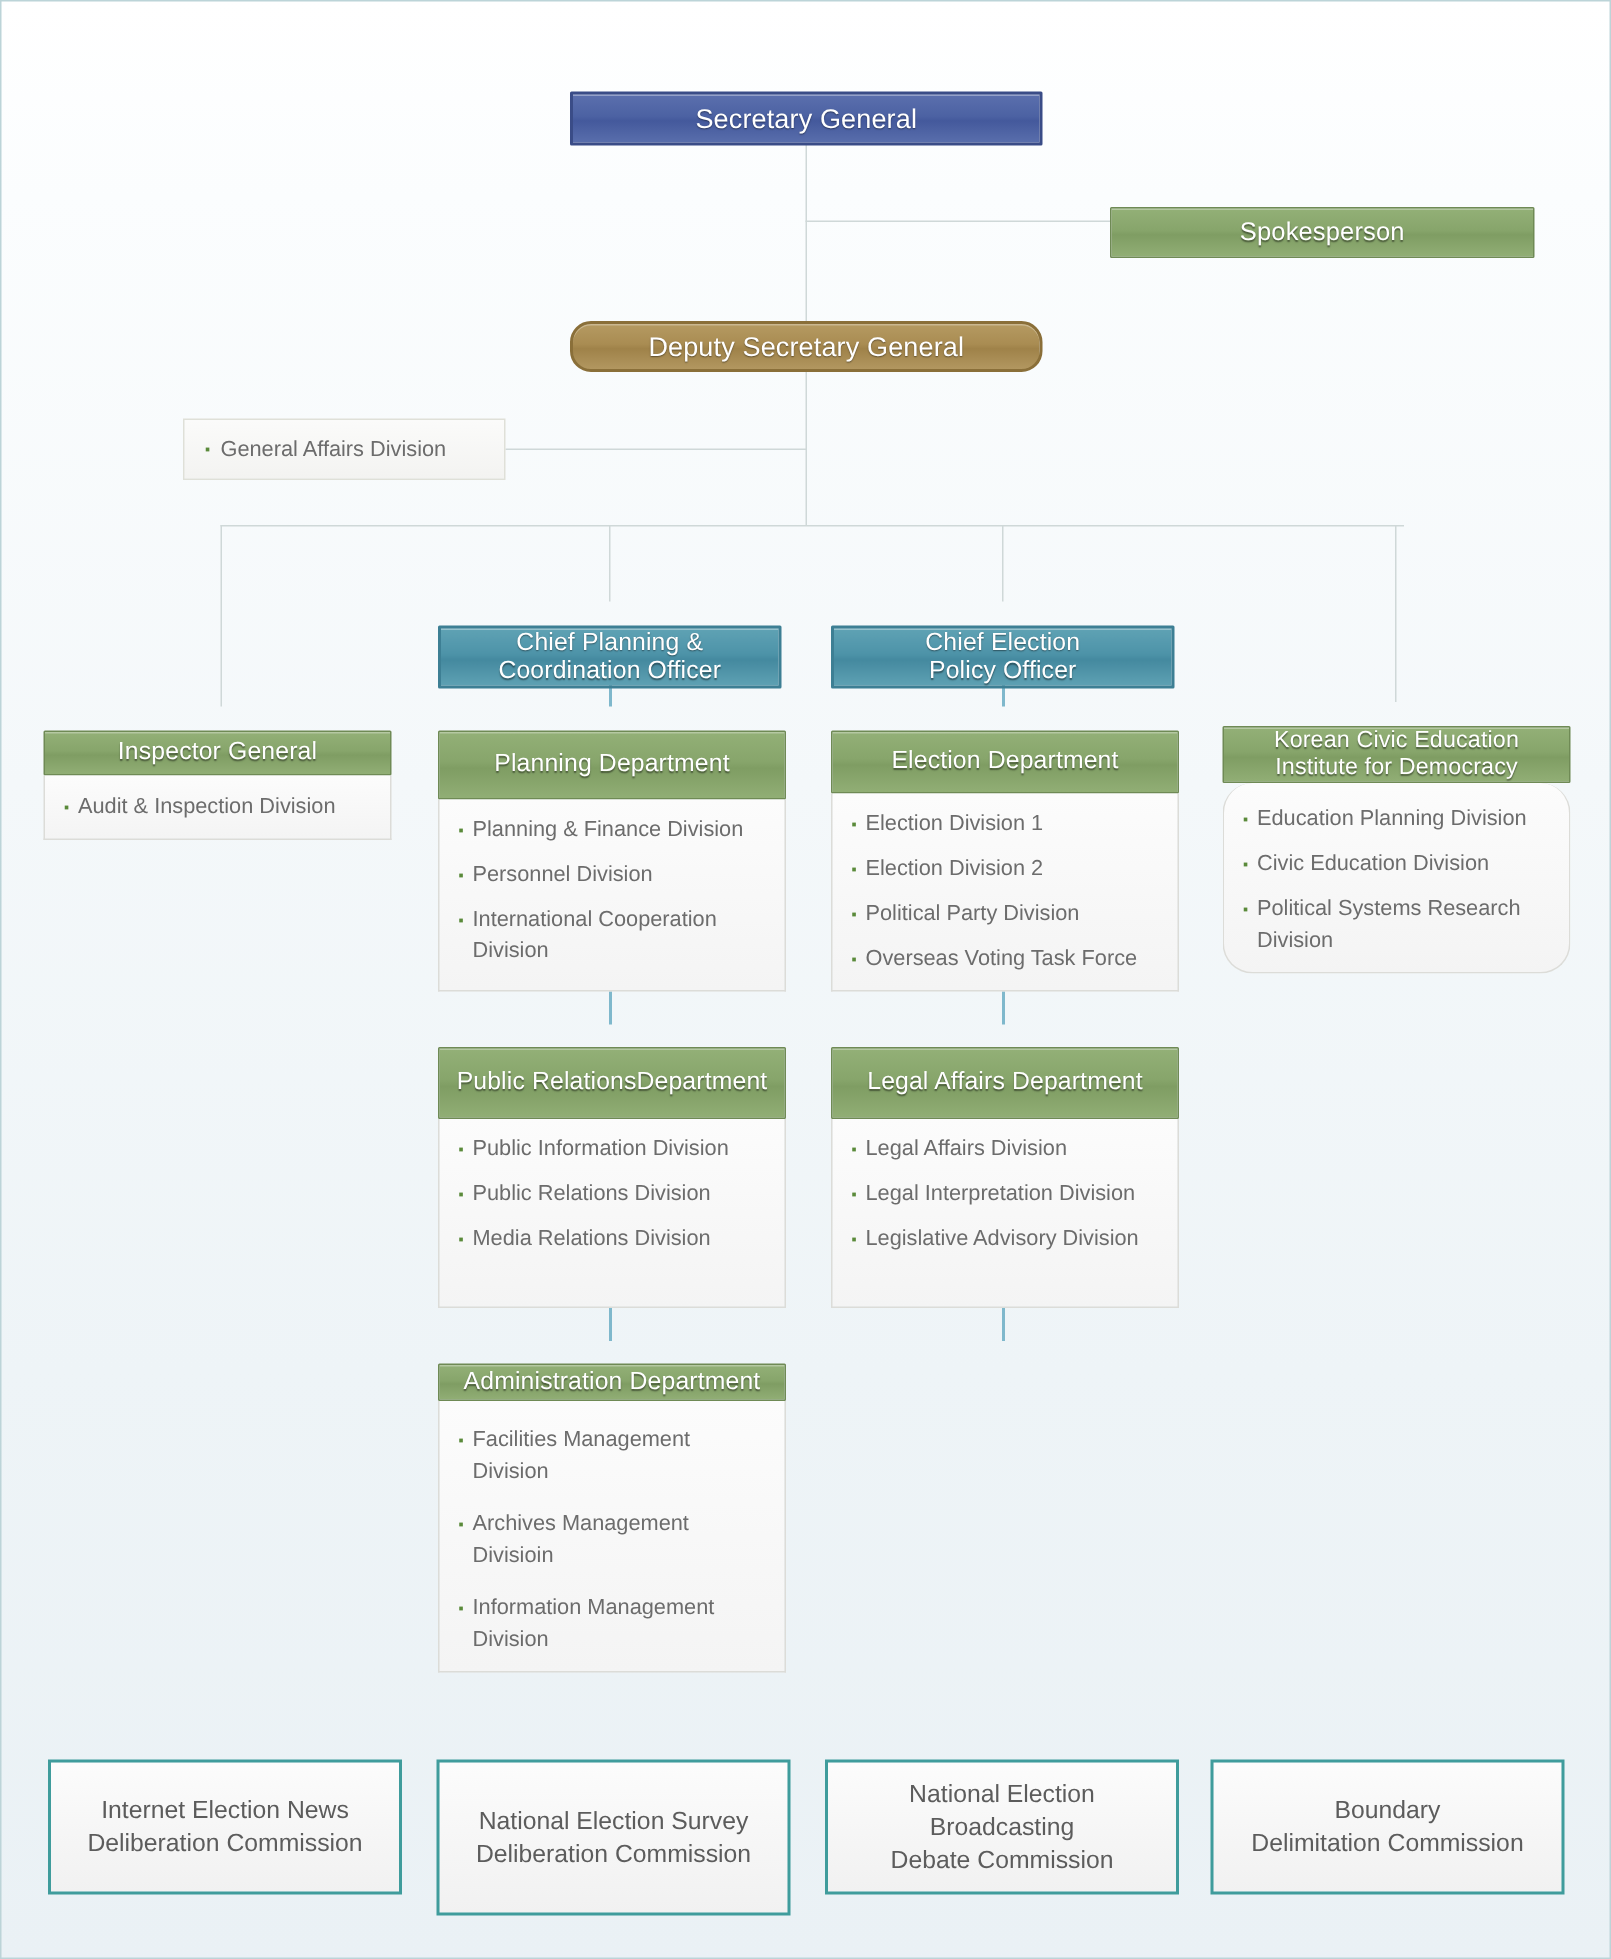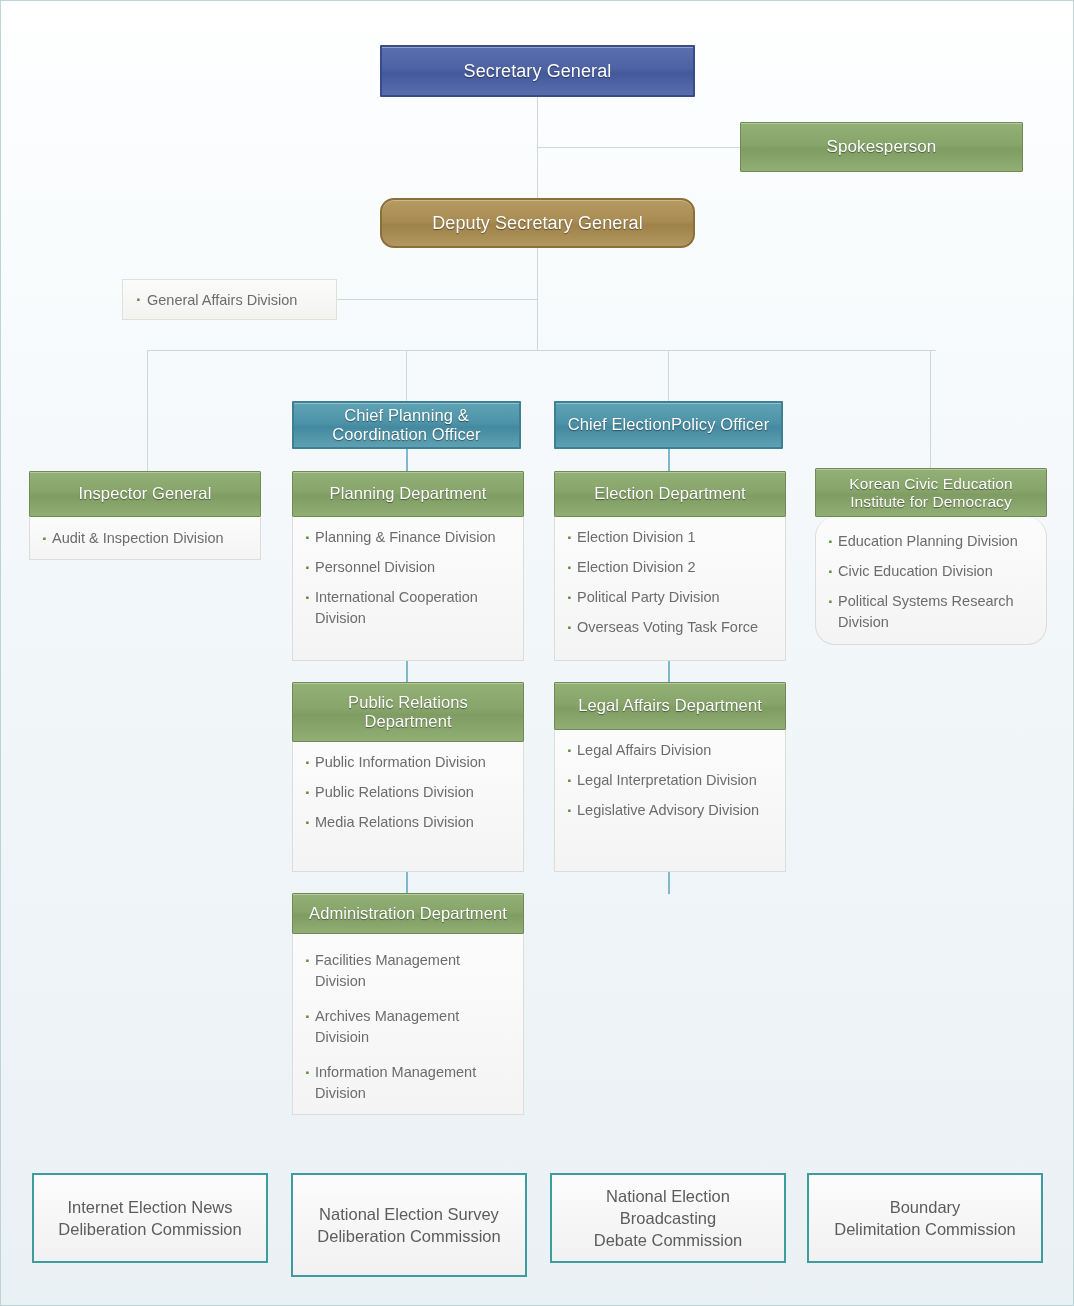--- a/index.html
+++ b/index.html
@@ -40,20 +40,21 @@
     display: flex;
     align-items: center;
     justify-content: center;
     text-align: left;
     color: #ffffff;
     font-size: 16.5px;
     line-height: 1.16;
     letter-spacing: .1px;
     text-shadow: 0 1px 1px rgba(0,0,0,.45);
     border-radius: 1px;
+    margin-top: 16px;
   }
 
   
   .hdr.blue {
     background: linear-gradient(to bottom, #5b6fad 0%, #4c62a3 45%, #44599c 55%, #596eac 100%);
     border: 2px solid #3a4c87;
     box-shadow: inset 0 1px 0 rgba(255,255,255,.35);
   }
   
   .hdr.gold {
@@ -192,21 +193,21 @@
   </div>
 
   <div class="node" style="left:291px; top:400px; width:229px; height:48px;">
     <div class="hdr teal" style="height:100%; flex-direction:column;">
       <span>Chief Planning &amp;</span>
       <span>Coordination Officer</span>
     </div>
   </div>
 
   <div class="node" style="left:553px; top:400px; width:229px; height:48px;">
-    <div class="hdr teal" style="height:100%; flex-direction:row;">
+    <div class="hdr teal" style="height:100%; flex-direction:column;">
       <span>Chief Election</span>
       <span>Policy Officer</span>
     </div>
   </div>
 
   <div class="node" style="left:28px; top:470px; width:232px; height:89px;">
     <div class="hdr green" style="height:46px;">Inspector General</div>
     <div class="panel" style="padding-top:11px;">
       <ul>
         <li>Audit &amp; Inspection Division</li>
@@ -219,21 +220,21 @@
     <div class="panel">
       <ul>
         <li>Planning &amp; Finance Division</li>
         <li>Personnel Division</li>
         <li>International Cooperation Division</li>
       </ul>
     </div>
   </div>
 
   <div class="node" style="left:291px; top:681px; width:232px; height:190px;">
-    <div class="hdr green" style="height:60px; flex-direction:column;">
+    <div class="hdr green" style="height:48px; flex-direction:row;">
       <span>Public Relations</span>
       <span>Department</span>
     </div>
     <div class="panel">
       <ul>
         <li>Public Information Division</li>
         <li>Public Relations Division</li>
         <li>Media Relations Division</li>
       </ul>
     </div>

